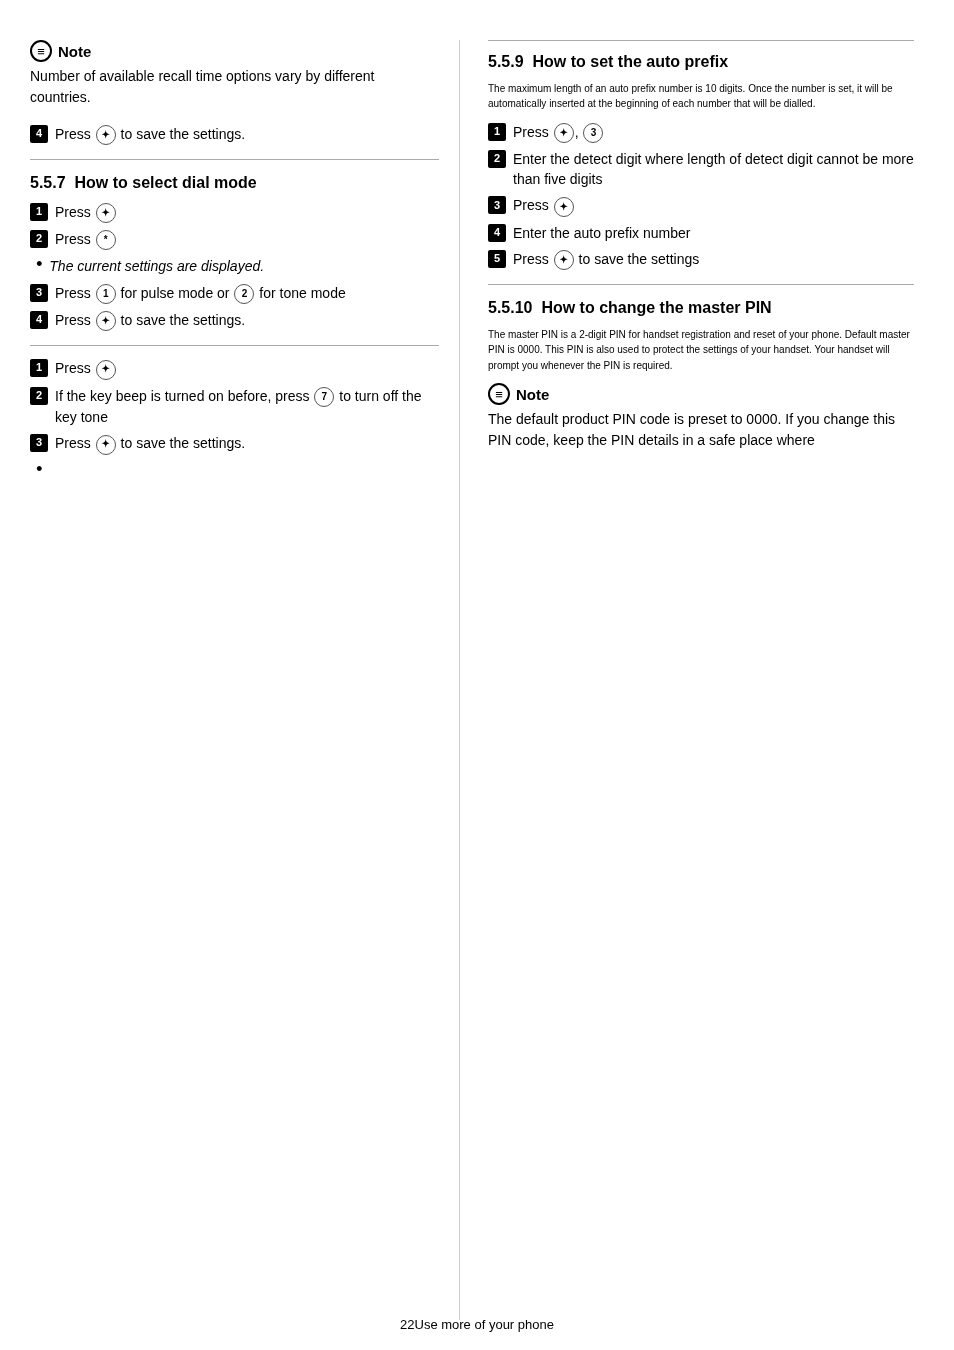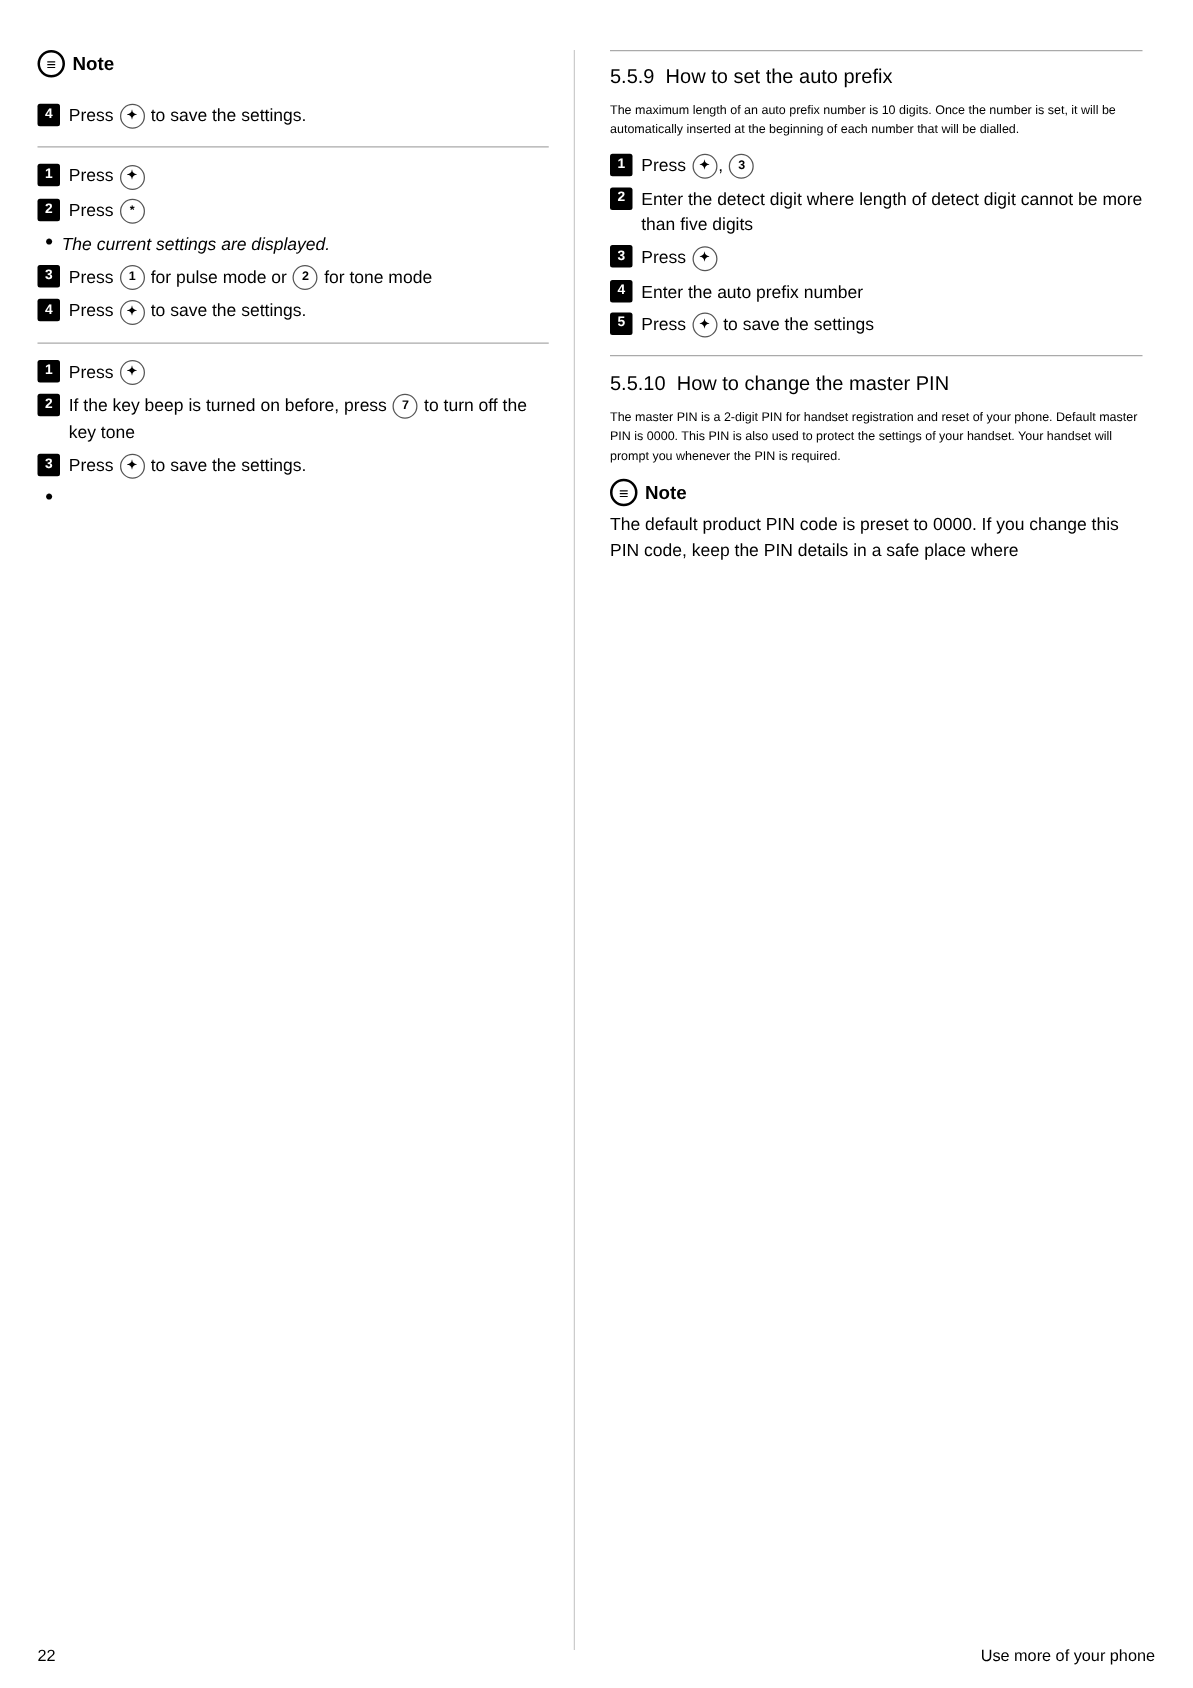--- a/index.html
+++ b/index.html
@@ -55,21 +55,21 @@
     .note-text {
       font-size: 14px;
       line-height: 1.5;
     }
     hr.divider {
       border: none;
       border-top: 1px solid #aaa;
       margin: 14px 0 12px 0;
     }
     .section-title {
-      font-weight: normal;
+      font-weight: bold;
       font-size: 16px;
       margin-bottom: 8px;
       line-height: 1.35;
     }
     .section-desc {
       font-size: 10px;
       line-height: 1.55;
       margin-bottom: 10px;
     }
     .step-list {
@@ -117,21 +117,21 @@
       line-height: 1;
       margin-top: -1px;
     }
     
     .page-footer {
       position: absolute;
       bottom: 18px;
       left: 30px;
       right: 30px;
       display: flex;
-      justify-content: space-between;
+      justify-content: center;
       font-size: 13px;
       color: #000;
     }
     .inline-btn {
       display: inline-flex;
       align-items: center;
       justify-content: center;
       border: 1.5px solid #555;
       border-radius: 50%;
       width: 20px;
@@ -148,34 +148,38 @@
 <div style="position:relative; width:954px; min-height:1350px;">
 <div class="page">
 
   <div class="left-col">
 
     <div class="note-box">
       <div class="note-header">
         <div class="note-icon">≡</div>
         <span>Note</span>
       </div>
+      <div class="note-text">Number of available recall time options vary by different countries.</div>
     </div>
 
     <div class="step-item">
       <div class="step-num">4</div>
       <div class="step-text">
         <span>Press</span>
         <span class="inline-btn" title="navigation button">✦</span>
         <span> to save the settings.</span>
       </div>
     </div>
 
     <hr class="divider">
 
     <div>
+      <div class="section-title">
+        <span>5.5.7</span>&nbsp;&nbsp;<span>How to select dial mode</span>
+      </div>
       <ul class="step-list">
 
         <li class="step-item">
           <div class="step-num">1</div>
           <div class="step-text">
             Press <span class="inline-btn">✦</span>
           </div>
         </li>
 
         <li class="step-item">

